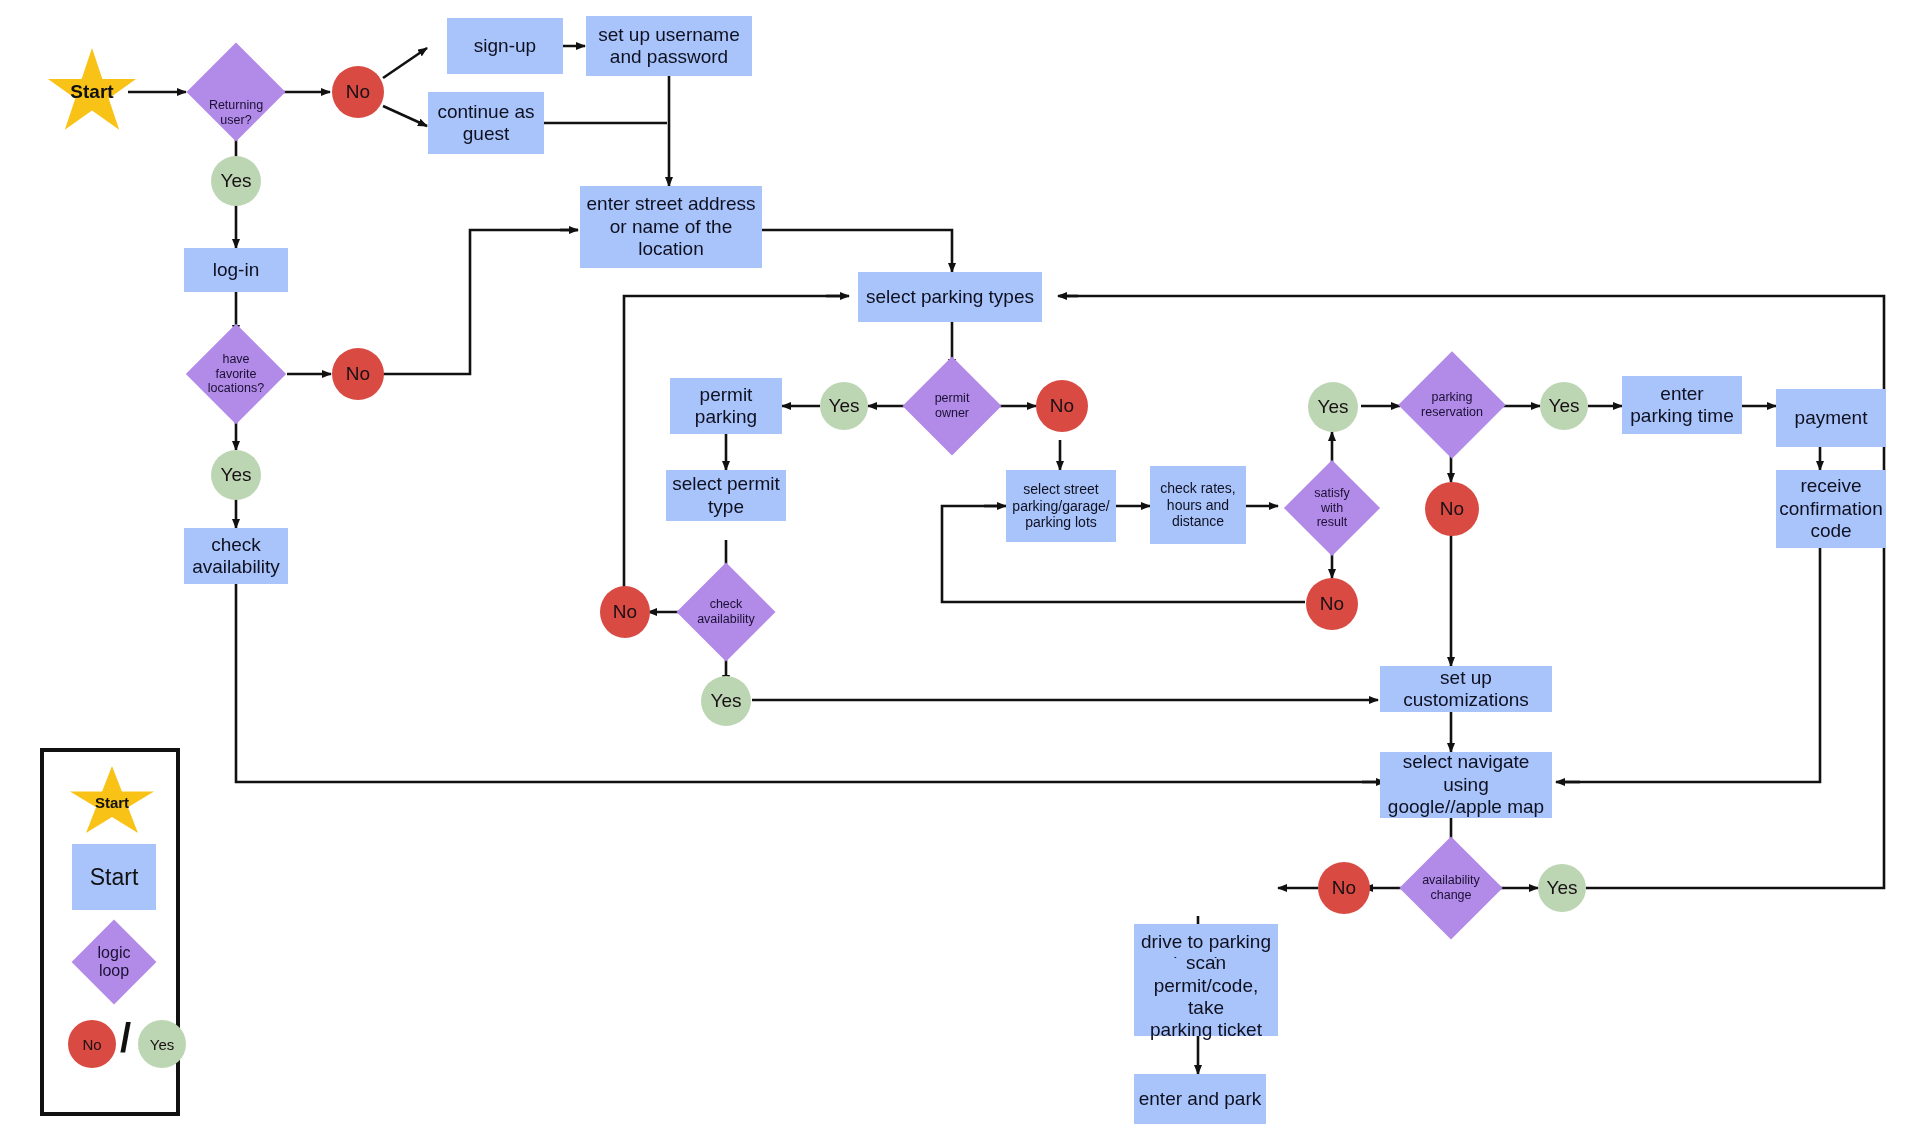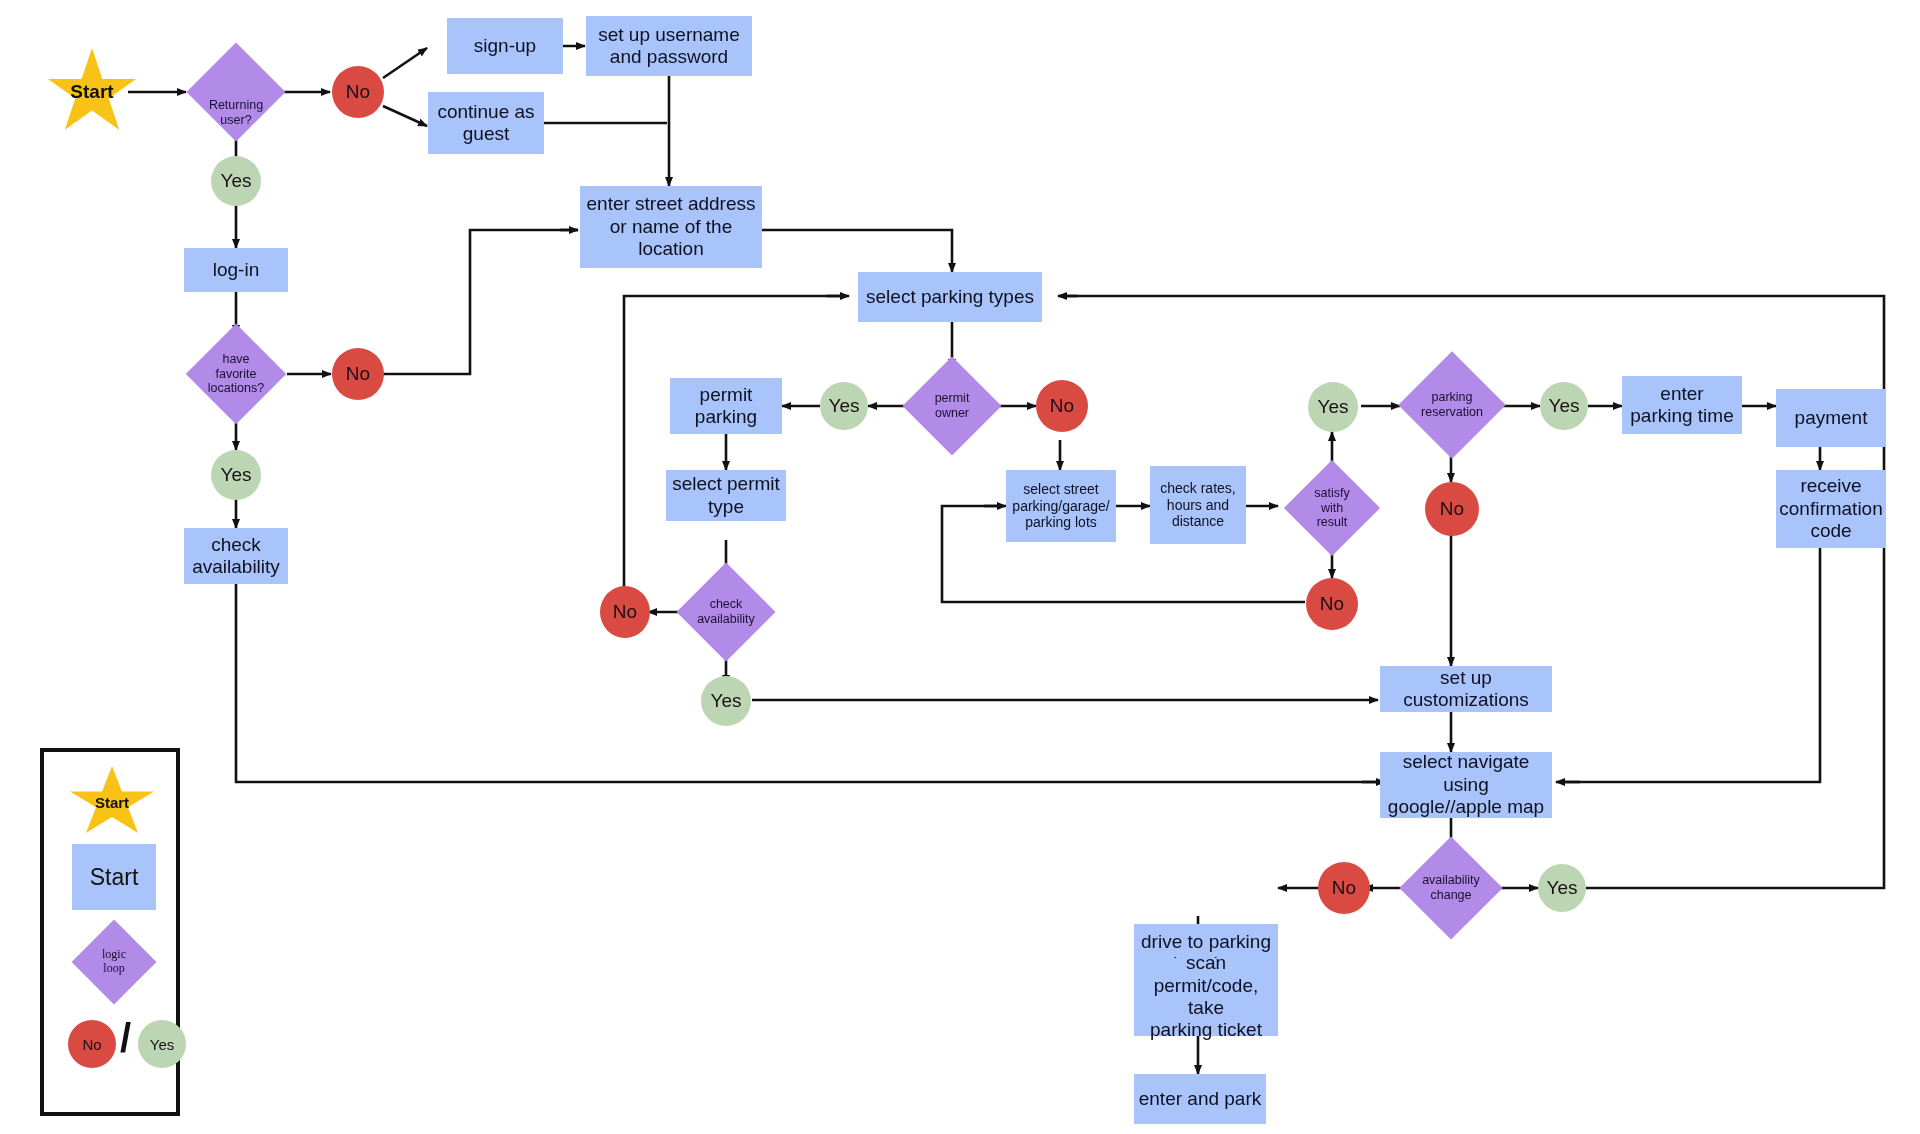--- a/index.html
+++ b/index.html
@@ -123,25 +123,24 @@
   }
   #legend .lg-diamond .dshape {
     position: absolute;
     left: 50%; top: 50%;
     transform: translate(-50%,-50%) rotate(45deg);
     background: #b28ae8;
   }
   #legend .lg-diamond .dlabel {
     position: relative;
     z-index: 2;
-    font-size: 12px;
+    font-size: 16px;
     color: #1a1033;
     text-align: center;
     line-height: 1.15;
-    font-family: Liberation Serif, serif;
   }
   #legend .lg-badge {
     position: absolute;
     border-radius: 50%;
     display: flex;
     align-items: center;
     justify-content: center;
     font-size: 15px;
     color: #191014;
   }

